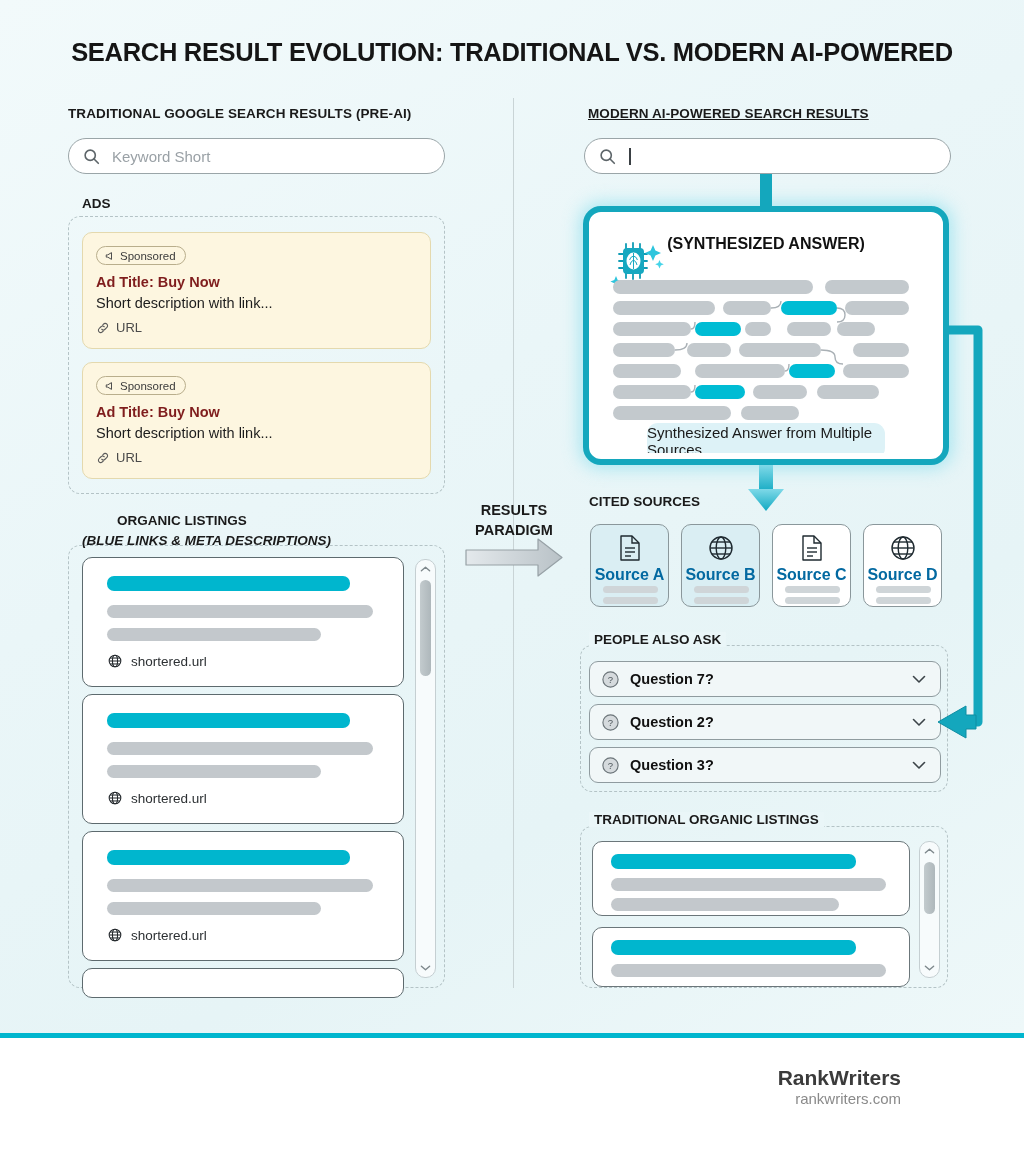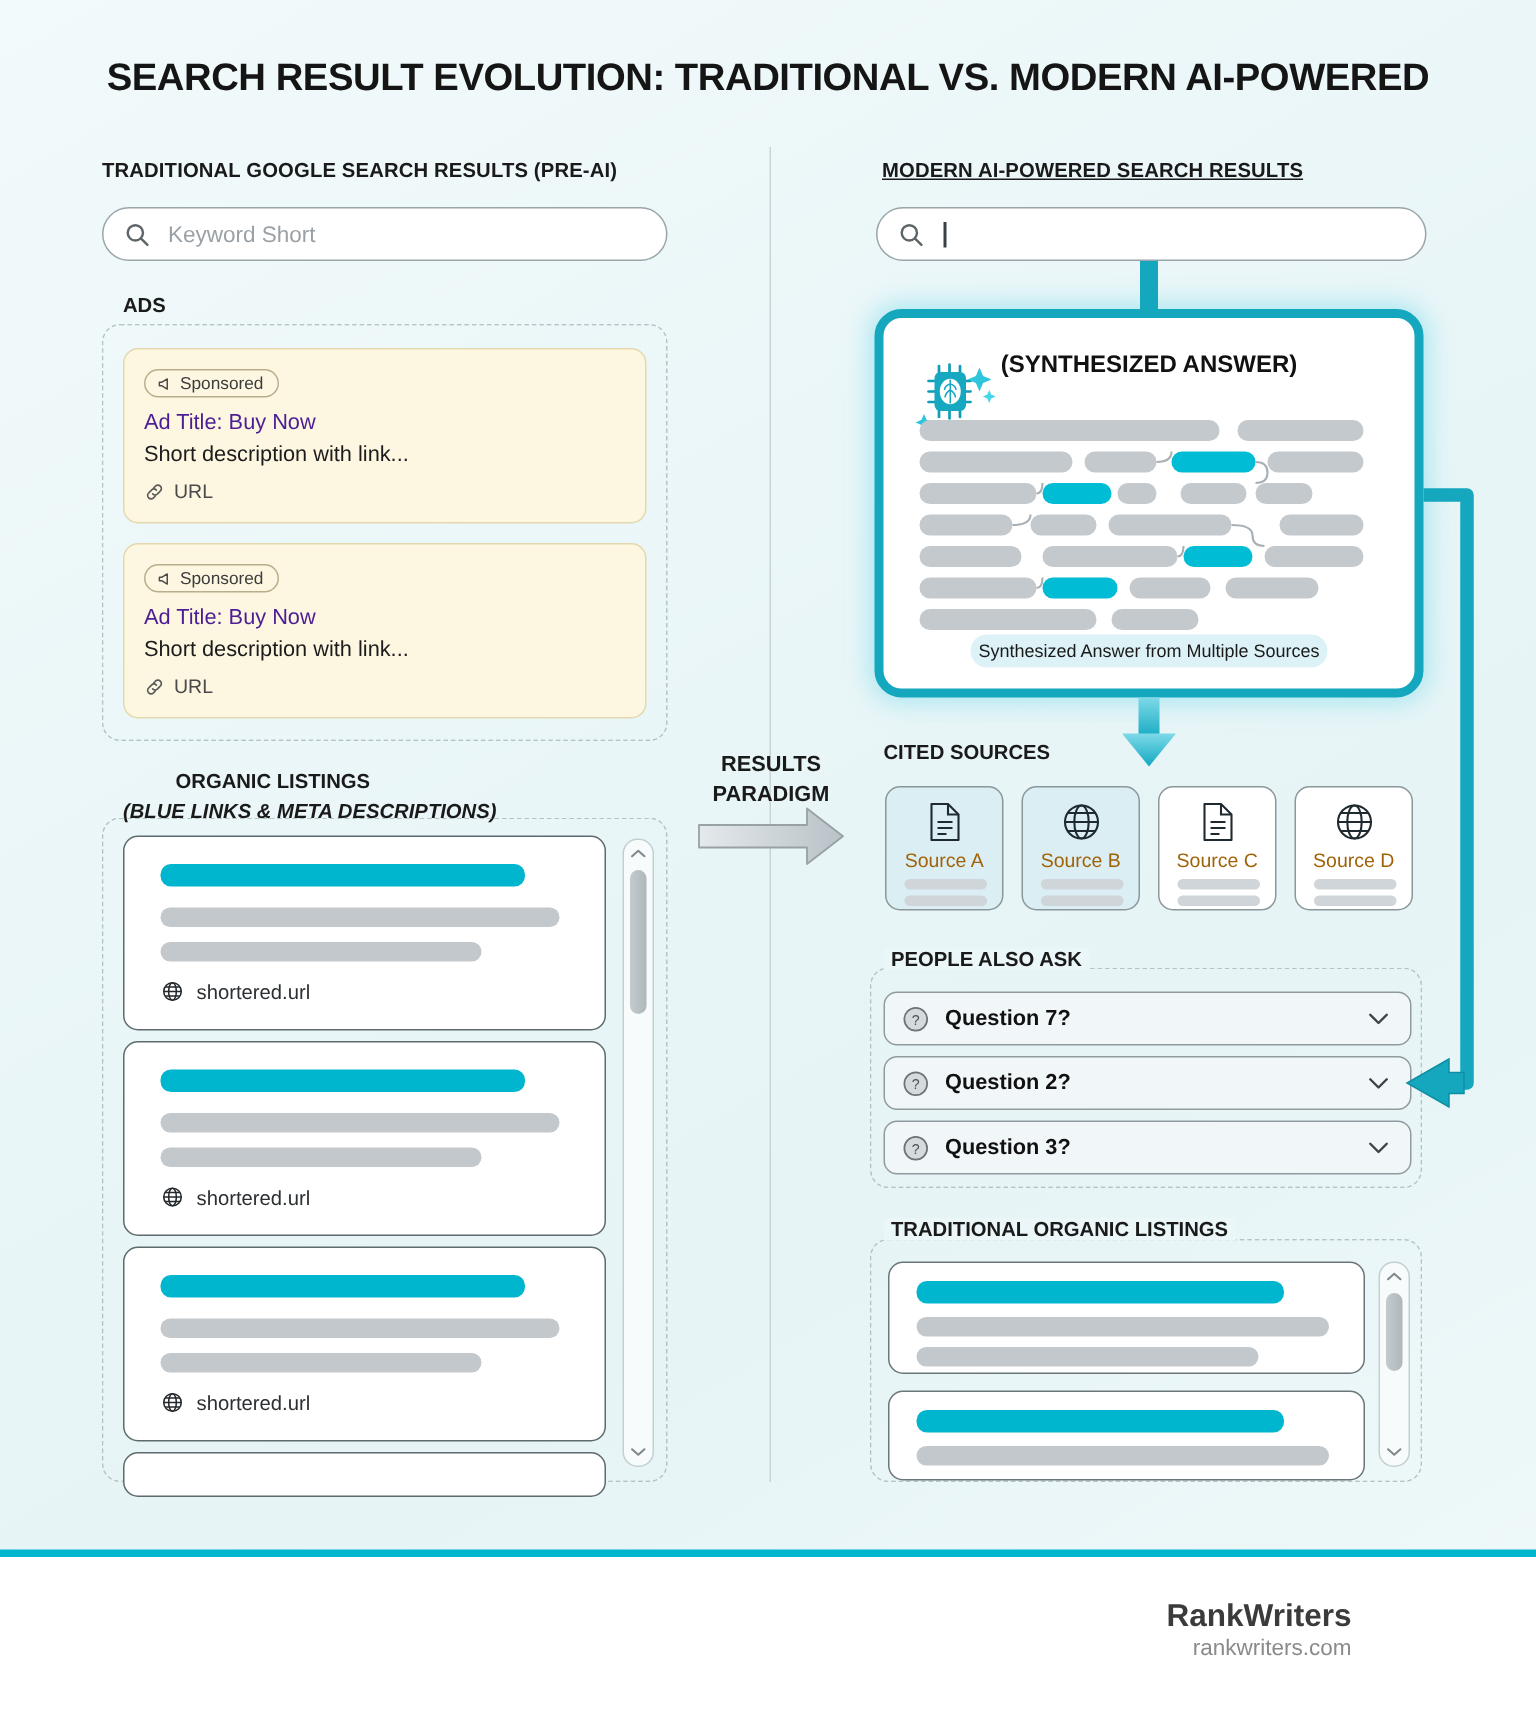--- a/index.html
+++ b/index.html
@@ -91,21 +91,21 @@
   .sponsored-pill {
     position: absolute; left: 13px; top: 13px;
     height: 19px; padding: 0 9px 0 7px;
     border: 1px solid #b9ae8c; border-radius: 10px;
     display: flex; align-items: center; gap: 4px;
     font-size: 11.5px; color: #3c3c3c;
     background: #fdf6e0;
   }
   .ad-title {
     position: absolute; left: 13px; top: 41px;
-    font-size: 14.5px; font-weight: normal; color: #4c1d95;
+    font-size: 14.5px; font-weight: bold; color: #7f1d1d;
   }
   .ad-desc {
     position: absolute; left: 13px; top: 62px;
     font-size: 14.5px; color: #1c1c1c;
   }
   .ad-url-row {
     position: absolute; left: 13px; top: 87px;
     display: flex; align-items: center; gap: 6px;
     font-size: 13px; color: #4a4a4a;
   }
@@ -177,36 +177,36 @@
     overflow: hidden;
   }
   .ai-title {
     position: absolute; left: 0; top: 14px; width: 342px;
     text-align: center;
     font-size: 16px; font-weight: bold; color: #111;
     line-height: 23px;
   }
   .synth-pill {
     position: absolute; left: 52px; top: 205px;
-    width: 238px; height: 22px;
+    width: 238px; height: 36px;
     background: #ddf2f7; border-radius: 11px;
     display: flex; align-items: center; justify-content: center;
-    font-size: 12px; color: #1a1a1a;
+    font-size: 15px; color: #1a1a1a;
   }
 
   
   .src-card {
     position: absolute; width: 79px; height: 83px;
     border: 1.2px solid #8a979b; border-radius: 10px;
     background: #ffffff;
   }
   .src-card.tinted { background: #daeef3; }
   .src-label {
     position: absolute; left: 0; top: 41px; width: 100%;
-    text-align: center; font-size: 13px; font-weight: normal; color: #a16207;
+    text-align: center; font-size: 16px; font-weight: bold; color: #0369a1;
   }
   .src-icon { position: absolute; left: 50%; top: 9px; transform: translateX(-50%); }
   .src-bar { position: absolute; background: #cfd5d8; border-radius: 4px; height: 7px; }
 
   
   .q-row {
     position: absolute; width: 352px; height: 36px;
     background: #f1f7f8;
     border: 1.2px solid #8f9b9f; border-radius: 9px;
     display: flex; align-items: center;

